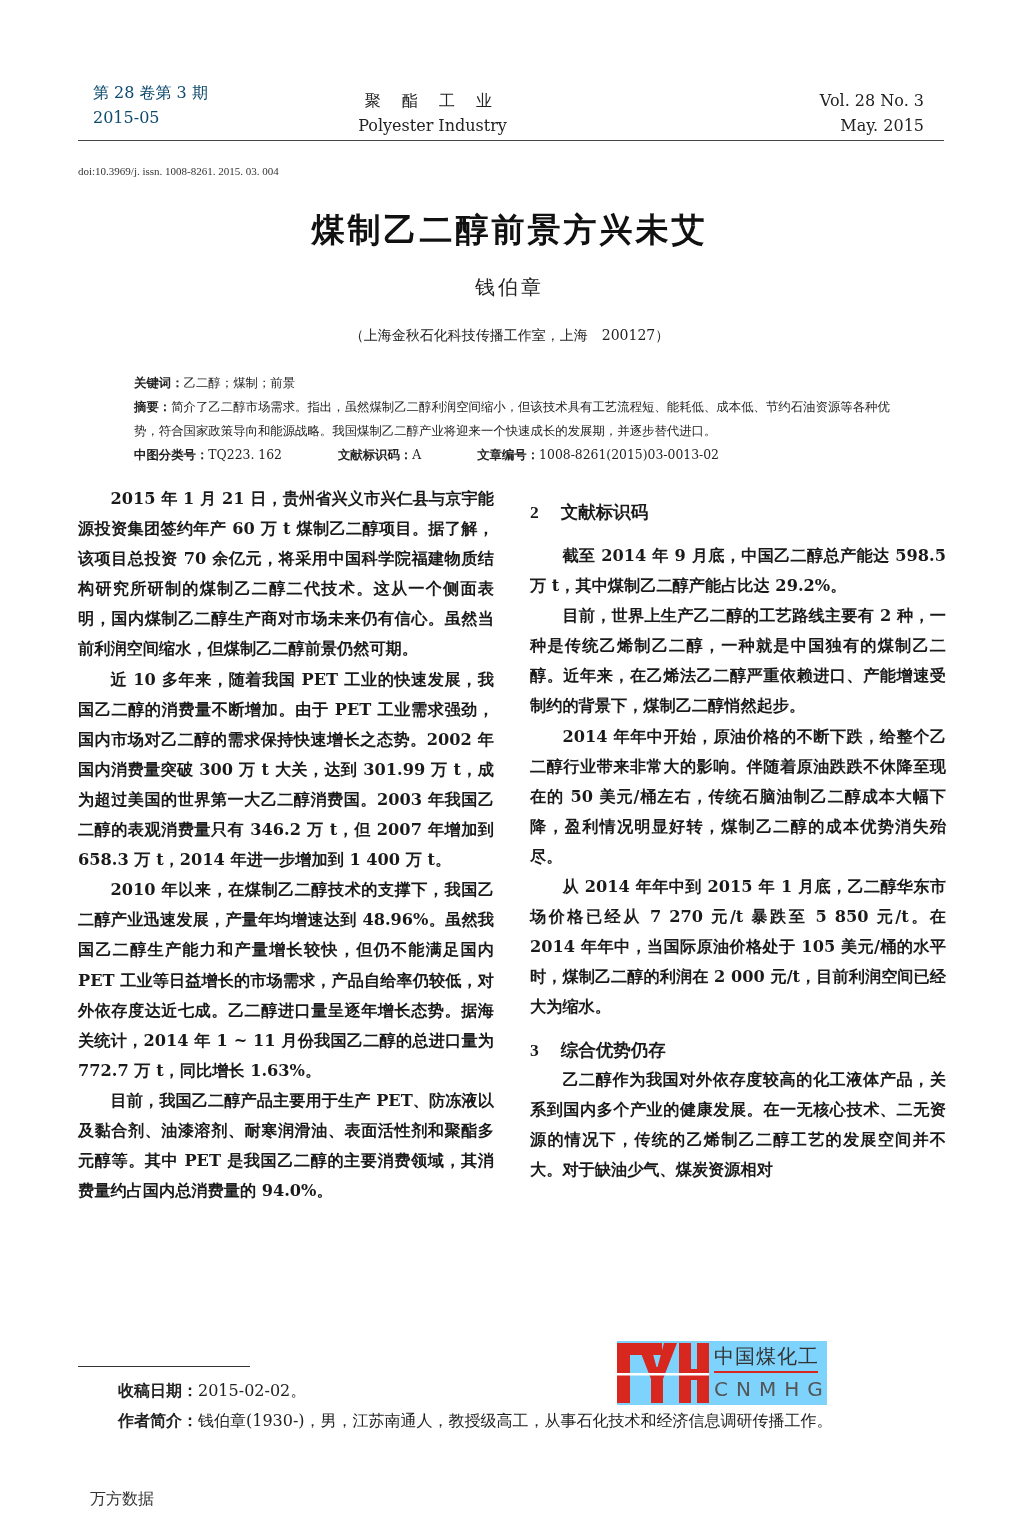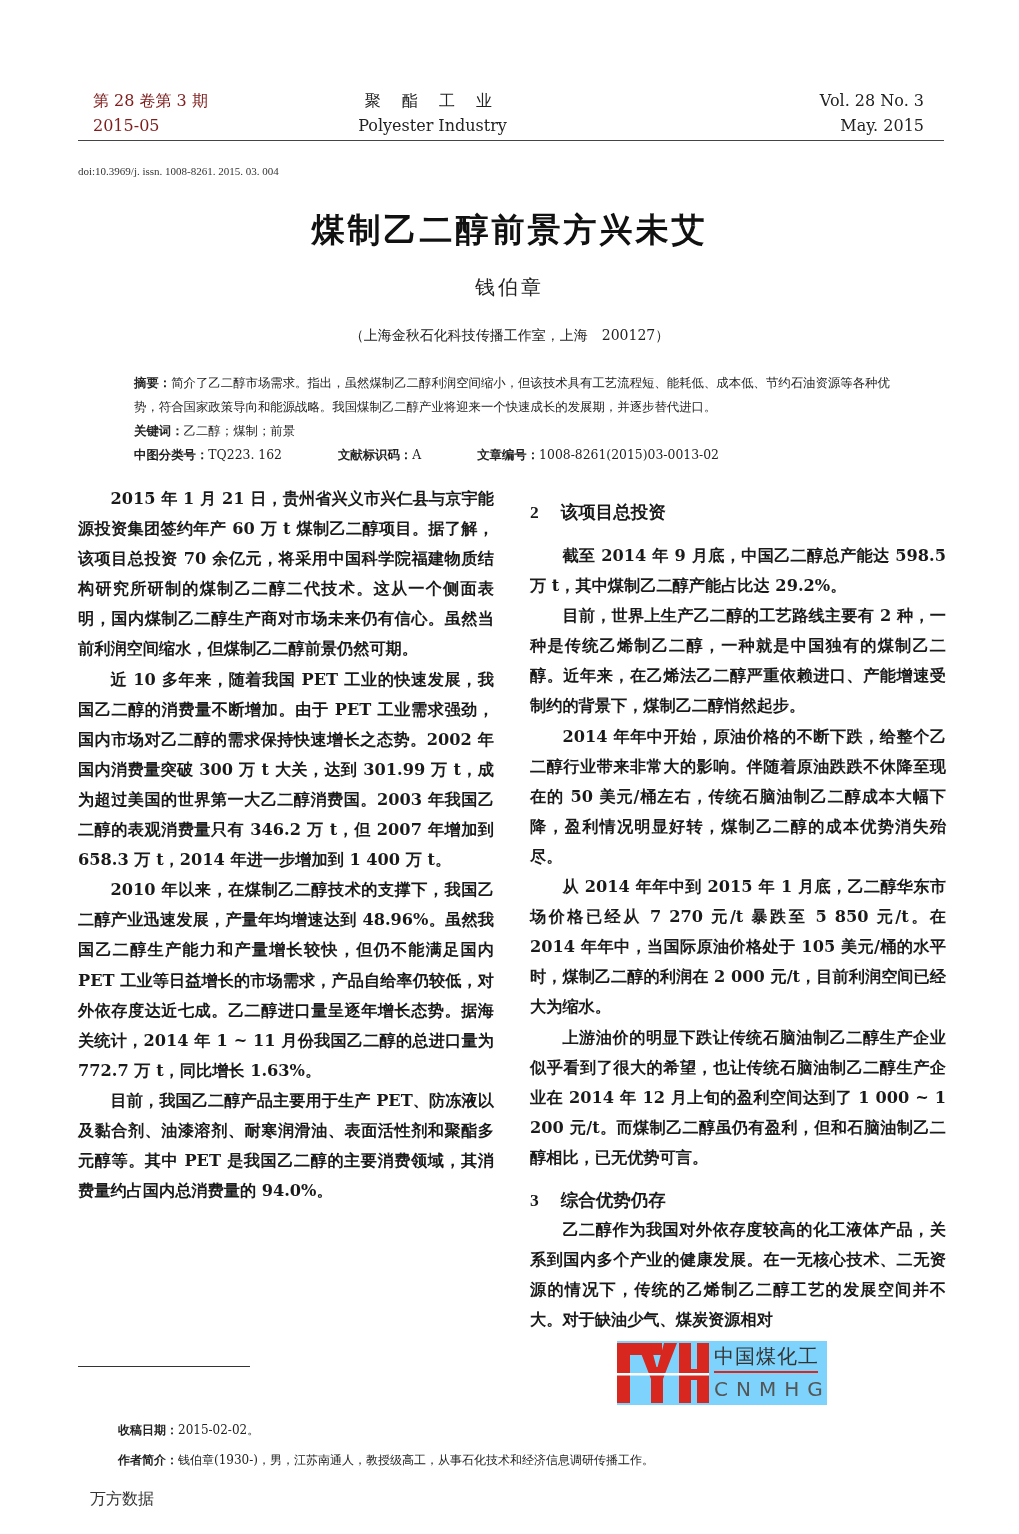--- a/index.html
+++ b/index.html
@@ -4,21 +4,21 @@
 <style>
   html, body { margin: 0; padding: 0; background: #ffffff; }
   body {
     width: 1019px; height: 1534px; position: relative; overflow: hidden;
     font-family: "DejaVu Serif", "Liberation Serif", serif;
     color: #1a1a1a;
   }
   .abs { position: absolute; }
 
   
-  .hdr-left { left: 93px; top: 88px; font-size: 16px; line-height: 25px; color: #7f1d1d; }
+  .hdr-left { left: 93px; top: 80px; font-size: 16px; line-height: 25px; color: #0c4a6e; }
   .hdr-center { left: 0; width: 865px; top: 88px; text-align: center; font-size: 16px; line-height: 25px; color: #222; }
   .hdr-center .cn { letter-spacing: 8px; }
   .hdr-right { right: 95px; top: 88px; text-align: right; font-size: 16px; line-height: 25px; color: #222; }
   .hdr-rule { left: 78px; top: 140px; width: 866px; height: 0; border-top: 1.5px solid #444; }
   .doi { left: 78px; top: 165px; font-size: 11px; color: #333; font-family: "Liberation Serif", serif; }
 
   
   .title { left: 0; width: 1019px; top: 208px; text-align: center; font-size: 33px; font-weight: bold;
            font-family: "DejaVu Sans", sans-serif; letter-spacing: 3px; color: #111; }
   .author { left: 0; width: 1019px; top: 274px; text-align: center; font-size: 20px; letter-spacing: 3px; color: #222; }
@@ -32,21 +32,21 @@
   
   .col { font-size: 16.2px; line-height: 30.1px; color: #1a1a1a; text-align: justify; }
   .col-left { left: 78px; top: 484px; width: 416px; }
   .col-right { left: 530px; top: 0; width: 416px; }
   .col p { margin: 0; text-indent: 2em; font-weight: bold; }
   .sec-h { font-family: "DejaVu Sans", sans-serif; font-weight: bold; font-size: 17.5px; line-height: 30px; }
   .sec-h .num { font-family: "Liberation Serif", serif; margin-right: 22px; }
 
   
   .fn-rule { left: 78px; top: 1366px; width: 172px; height: 0; border-top: 1px solid #333; }
-  .fn { left: 118px; font-size: 12px; color: #222; margin-top: 41px; }
+  .fn { left: 118px; font-size: 16px; color: #222; }
   .fn .lbl { font-weight: bold; font-family: "DejaVu Sans", sans-serif; }
   .wanfang { left: 90px; top: 1489px; font-size: 16px; color: #333; font-family: "DejaVu Sans", sans-serif; }
 
   
   .logo { left: 617px; top: 1341px; width: 210px; height: 64px; background: #7dd3fc; }
   .logo-text-cn { position: absolute; left: 97px; top: 2px; font-size: 20px; color: #333; font-family: "DejaVu Sans", sans-serif; letter-spacing: 1px; }
   .logo-rule { position: absolute; left: 97px; top: 30px; width: 104px; border-top: 2px solid #d8271f; }
   .logo-text-en { position: absolute; left: 97px; top: 36px; font-size: 20px; color: #555; letter-spacing: 8px; font-family: "DejaVu Sans", sans-serif; }
 </style>
 </head>
@@ -66,48 +66,47 @@
 </div>
 <div class="abs hdr-rule"></div>
 <div class="abs doi">doi:10.3969/j. issn. 1008-8261. 2015. 03. 004</div>
 
 <div class="abs title">煤制乙二醇前景方兴未艾</div>
 <div class="abs author">钱伯章</div>
 <div class="abs affil">（上海金秋石化科技传播工作室，上海　200127）</div>
 
 <div class="abs abs-block">
   <div>
-    <span class="lbl">摘要：</span><span>简介了乙二醇市场需求。指出，虽然煤制乙二醇利润空间缩小，但该技术具有工艺流程短、能耗低、成本低、节约石油资源等各种优势，符合国家政策导向和能源战略。我国煤制乙二醇产业将迎来一个快速成长的发展期，并逐步替代进口。</span>
+    <span class="lbl">关键词：</span><span>乙二醇；煤制；前景</span>
   </div>
   <div>
-    <span class="lbl">关键词：</span><span>乙二醇；煤制；前景</span>
+    <span class="lbl">摘要：</span><span>简介了乙二醇市场需求。指出，虽然煤制乙二醇利润空间缩小，但该技术具有工艺流程短、能耗低、成本低、节约石油资源等各种优势，符合国家政策导向和能源战略。我国煤制乙二醇产业将迎来一个快速成长的发展期，并逐步替代进口。</span>
   </div>
   <div class="meta-row">
     <span><b class="lbl">中图分类号：</b><span>TQ223. 162</span></span>
     <span><b class="lbl">文献标识码：</b><span>A</span></span>
     <span><b class="lbl">文章编号：</b><span>1008-8261(2015)03-0013-02</span></span>
   </div>
 </div>
 
 <div class="abs col col-left">
   <p>2015 年 1 月 21 日，贵州省兴义市兴仁县与京宇能源投资集团签约年产 60 万 t 煤制乙二醇项目。据了解，该项目总投资 70 余亿元，将采用中国科学院福建物质结构研究所研制的煤制乙二醇二代技术。这从一个侧面表明，国内煤制乙二醇生产商对市场未来仍有信心。虽然当前利润空间缩水，但煤制乙二醇前景仍然可期。</p>
   <p>近 10 多年来，随着我国 PET 工业的快速发展，我国乙二醇的消费量不断增加。由于 PET 工业需求强劲，国内市场对乙二醇的需求保持快速增长之态势。2002 年国内消费量突破 300 万 t 大关，达到 301.99 万 t，成为超过美国的世界第一大乙二醇消费国。2003 年我国乙二醇的表观消费量只有 346.2 万 t，但 2007 年增加到 658.3 万 t，2014 年进一步增加到 1 400 万 t。</p>
   <p>2010 年以来，在煤制乙二醇技术的支撑下，我国乙二醇产业迅速发展，产量年均增速达到 48.96%。虽然我国乙二醇生产能力和产量增长较快，但仍不能满足国内 PET 工业等日益增长的市场需求，产品自给率仍较低，对外依存度达近七成。乙二醇进口量呈逐年增长态势。据海关统计，2014 年 1 ~ 11 月份我国乙二醇的总进口量为 772.7 万 t，同比增长 1.63%。</p>
   <p>目前，我国乙二醇产品主要用于生产 PET、防冻液以及黏合剂、油漆溶剂、耐寒润滑油、表面活性剂和聚酯多元醇等。其中 PET 是我国乙二醇的主要消费领域，其消费量约占国内总消费量的 94.0%。</p>
 </div>
 
 <div class="abs col col-right" style="top:497px;">
   <div class="sec-h" style="margin-bottom:14px;">
-    <span class="num">2</span><span>该项目总投资</span>
+    <span class="num">2</span><span>文献标识码</span>
   </div>
   <p>截至 2014 年 9 月底，中国乙二醇总产能达 598.5 万 t，其中煤制乙二醇产能占比达 29.2%。</p>
   <p>目前，世界上生产乙二醇的工艺路线主要有 2 种，一种是传统乙烯制乙二醇，一种就是中国独有的煤制乙二醇。近年来，在乙烯法乙二醇严重依赖进口、产能增速受制约的背景下，煤制乙二醇悄然起步。</p>
   <p>2014 年年中开始，原油价格的不断下跌，给整个乙二醇行业带来非常大的影响。伴随着原油跌跌不休降至现在的 50 美元/桶左右，传统石脑油制乙二醇成本大幅下降，盈利情况明显好转，煤制乙二醇的成本优势消失殆尽。</p>
   <p>从 2014 年年中到 2015 年 1 月底，乙二醇华东市场价格已经从 7 270 元/t 暴跌至 5 850 元/t。在 2014 年年中，当国际原油价格处于 105 美元/桶的水平时，煤制乙二醇的利润在 2 000 元/t，目前利润空间已经大为缩水。</p>
-  <p>上游油价的明显下跌让传统石脑油制乙二醇生产企业似乎看到了很大的希望，也让传统石脑油制乙二醇生产企业在 2014 年 12 月上旬的盈利空间达到了 1 000 ~ 1 200 元/t。而煤制乙二醇虽仍有盈利，但和石脑油制乙二醇相比，已无优势可言。</p>
   <div class="sec-h" style="margin-top:12px;">
     <span class="num">3</span><span>综合优势仍存</span>
   </div>
   <p>乙二醇作为我国对外依存度较高的化工液体产品，关系到国内多个产业的健康发展。在一无核心技术、二无资源的情况下，传统的乙烯制乙二醇工艺的发展空间并不大。对于缺油少气、煤炭资源相对</p>
 </div>
 
 <div class="abs fn-rule"></div>
 <div class="abs fn" style="top:1381px;">
   <span class="lbl">收稿日期：</span><span>2015-02-02。</span>
 </div>

